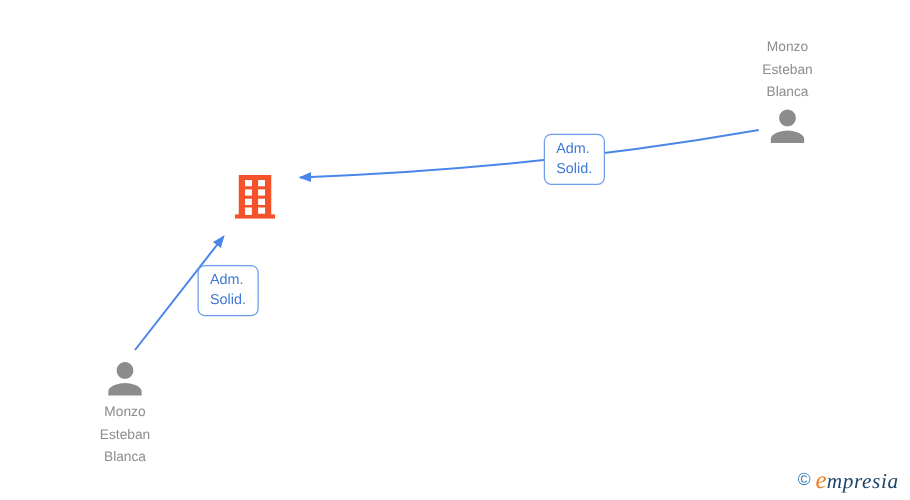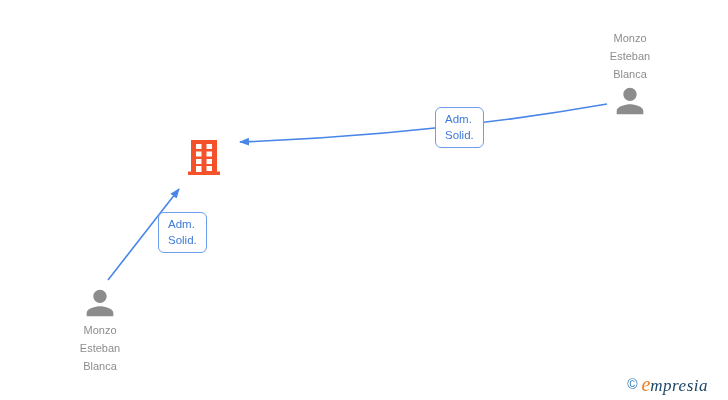--- a/index.html
+++ b/index.html
@@ -65,21 +65,21 @@
     line-height: 16px;
     color: var(--box-text, #3f7ad6);
     z-index: 3;
     cursor: pointer;
     margin-left: 36px;
   }
   .edge-box.box-blanca { left: 399px; top: 107px; }
   .edge-box.box-marta  { left: 122px; top: 212px; }
   .watermark {
     position: absolute;
-    right: 20px;
+    right: 9px;
     bottom: 4px;
     z-index: 2;
     font-family: "Liberation Serif", serif;
     cursor: pointer;
     white-space: nowrap;
   }
   .watermark .c-symbol {
     color: var(--logo-blue, #2b7bb9);
     font-family: "Liberation Sans", sans-serif;
     font-size: 14px;

